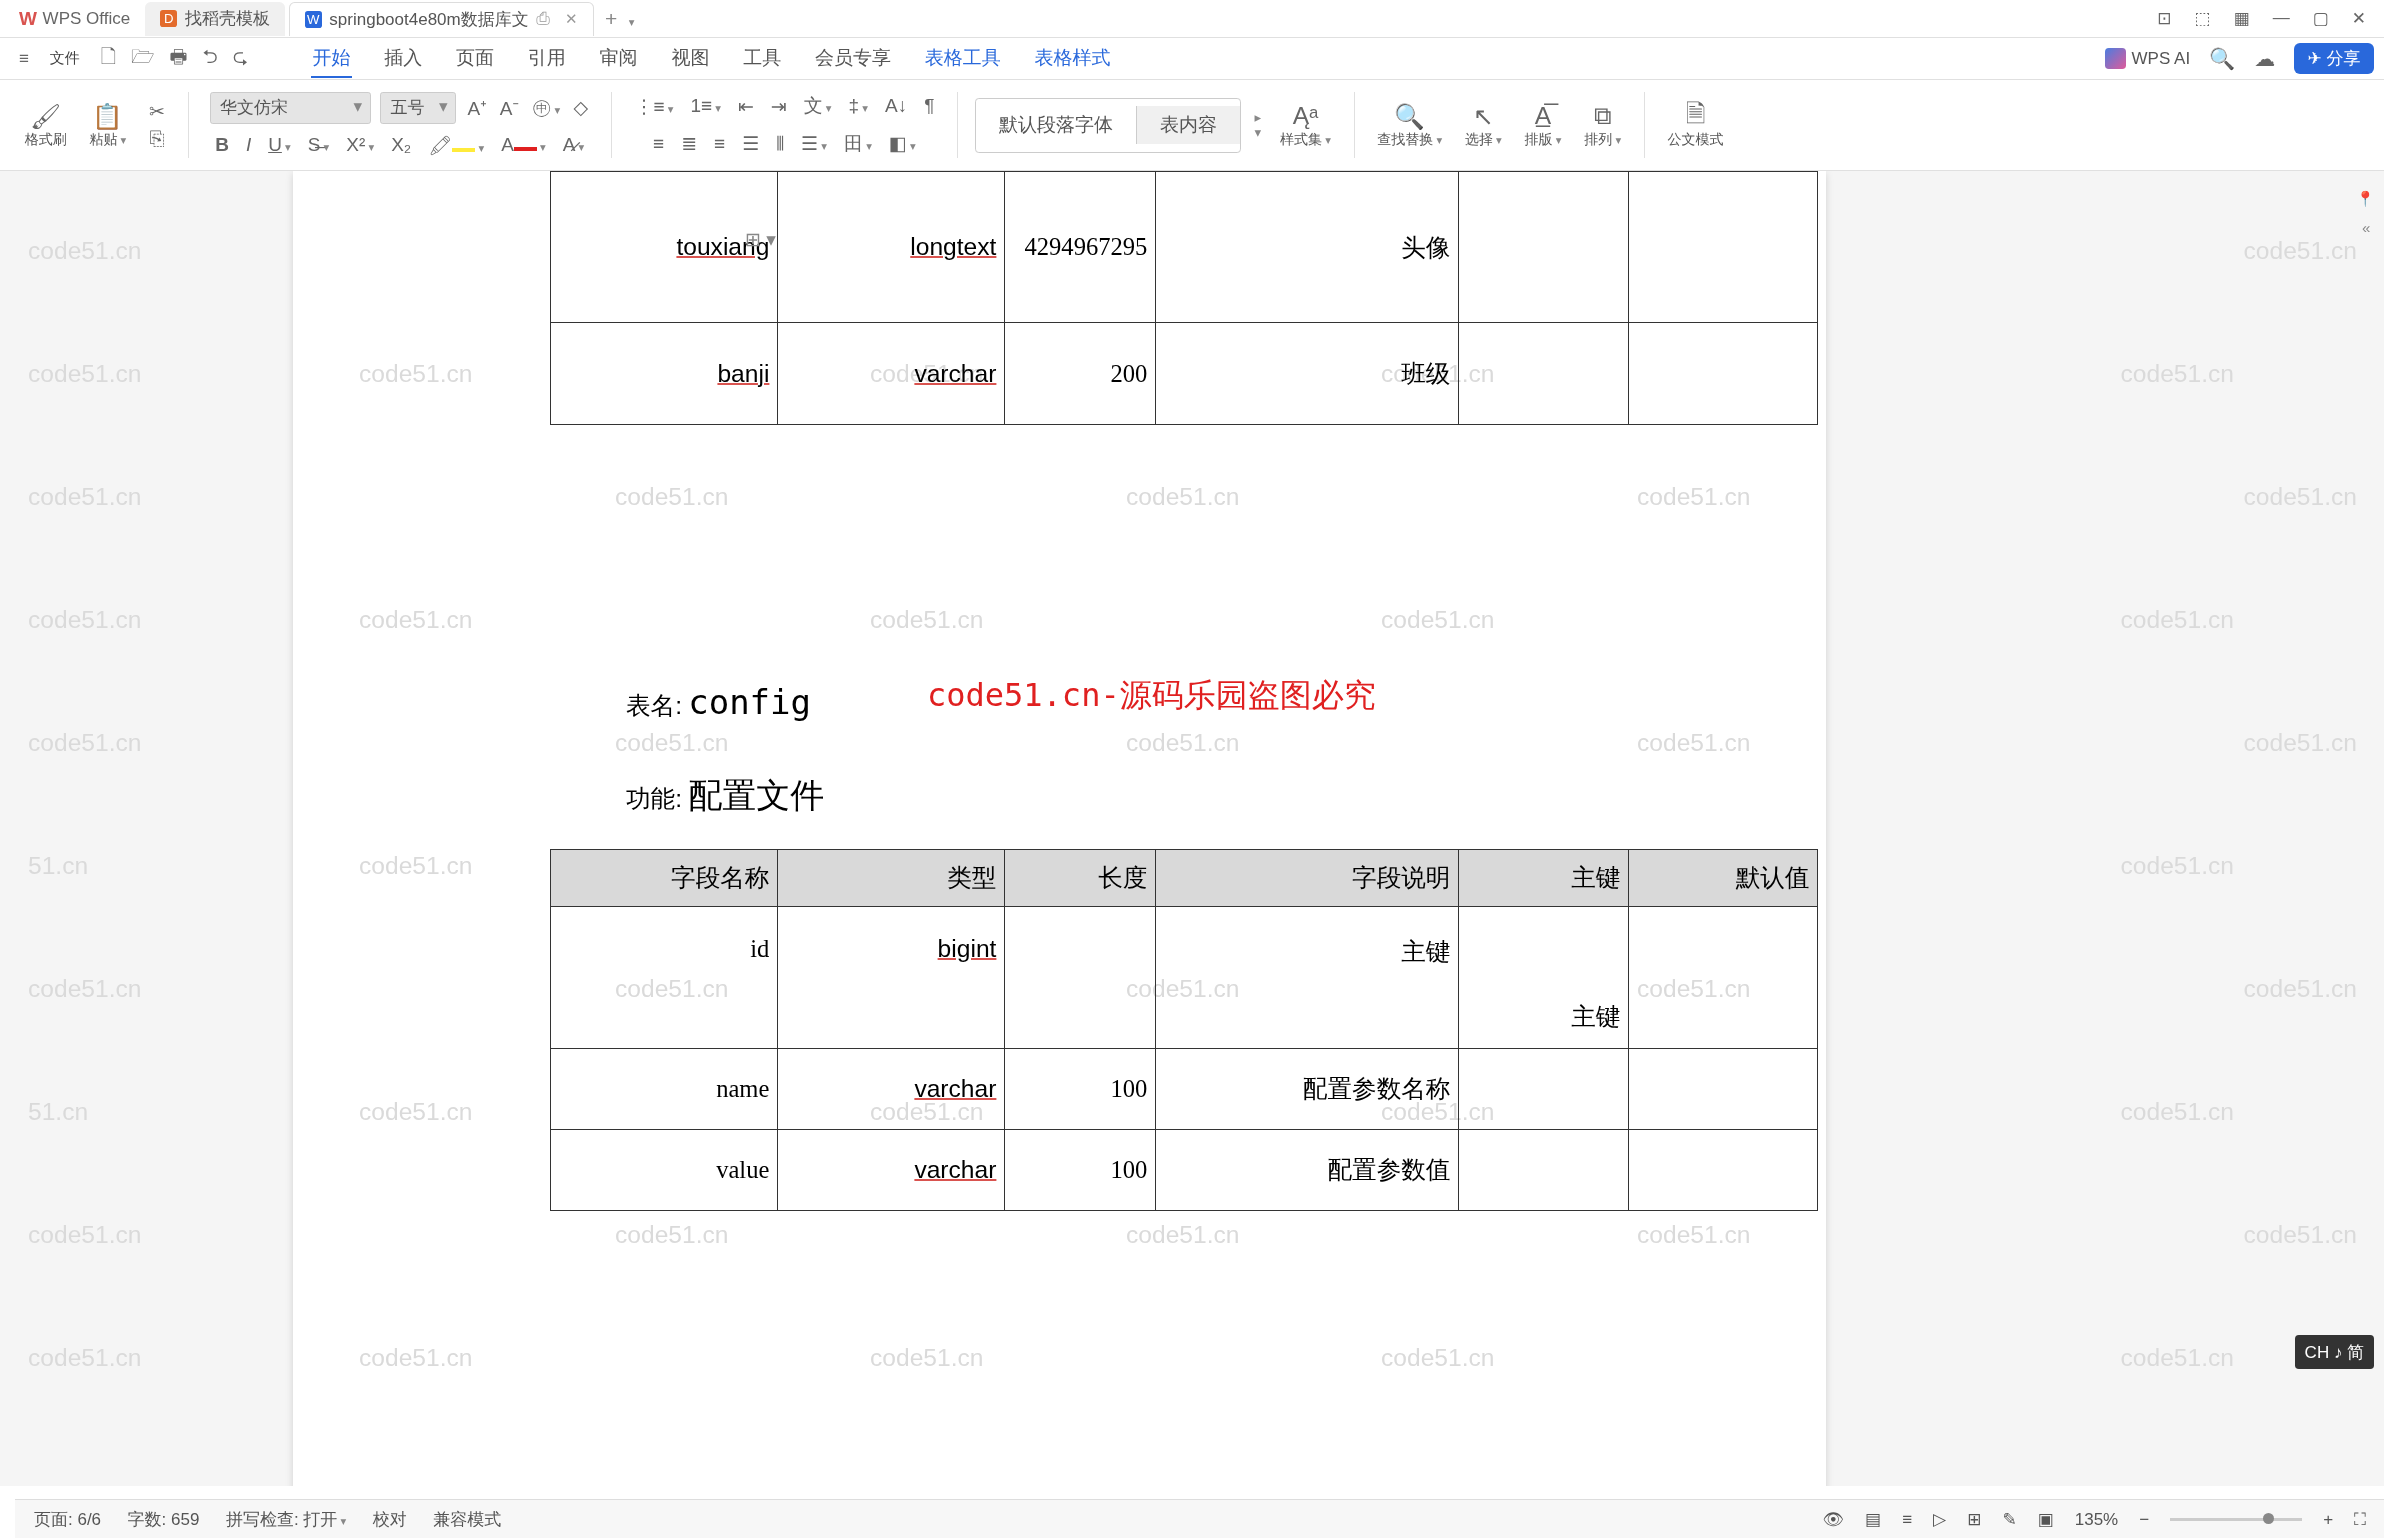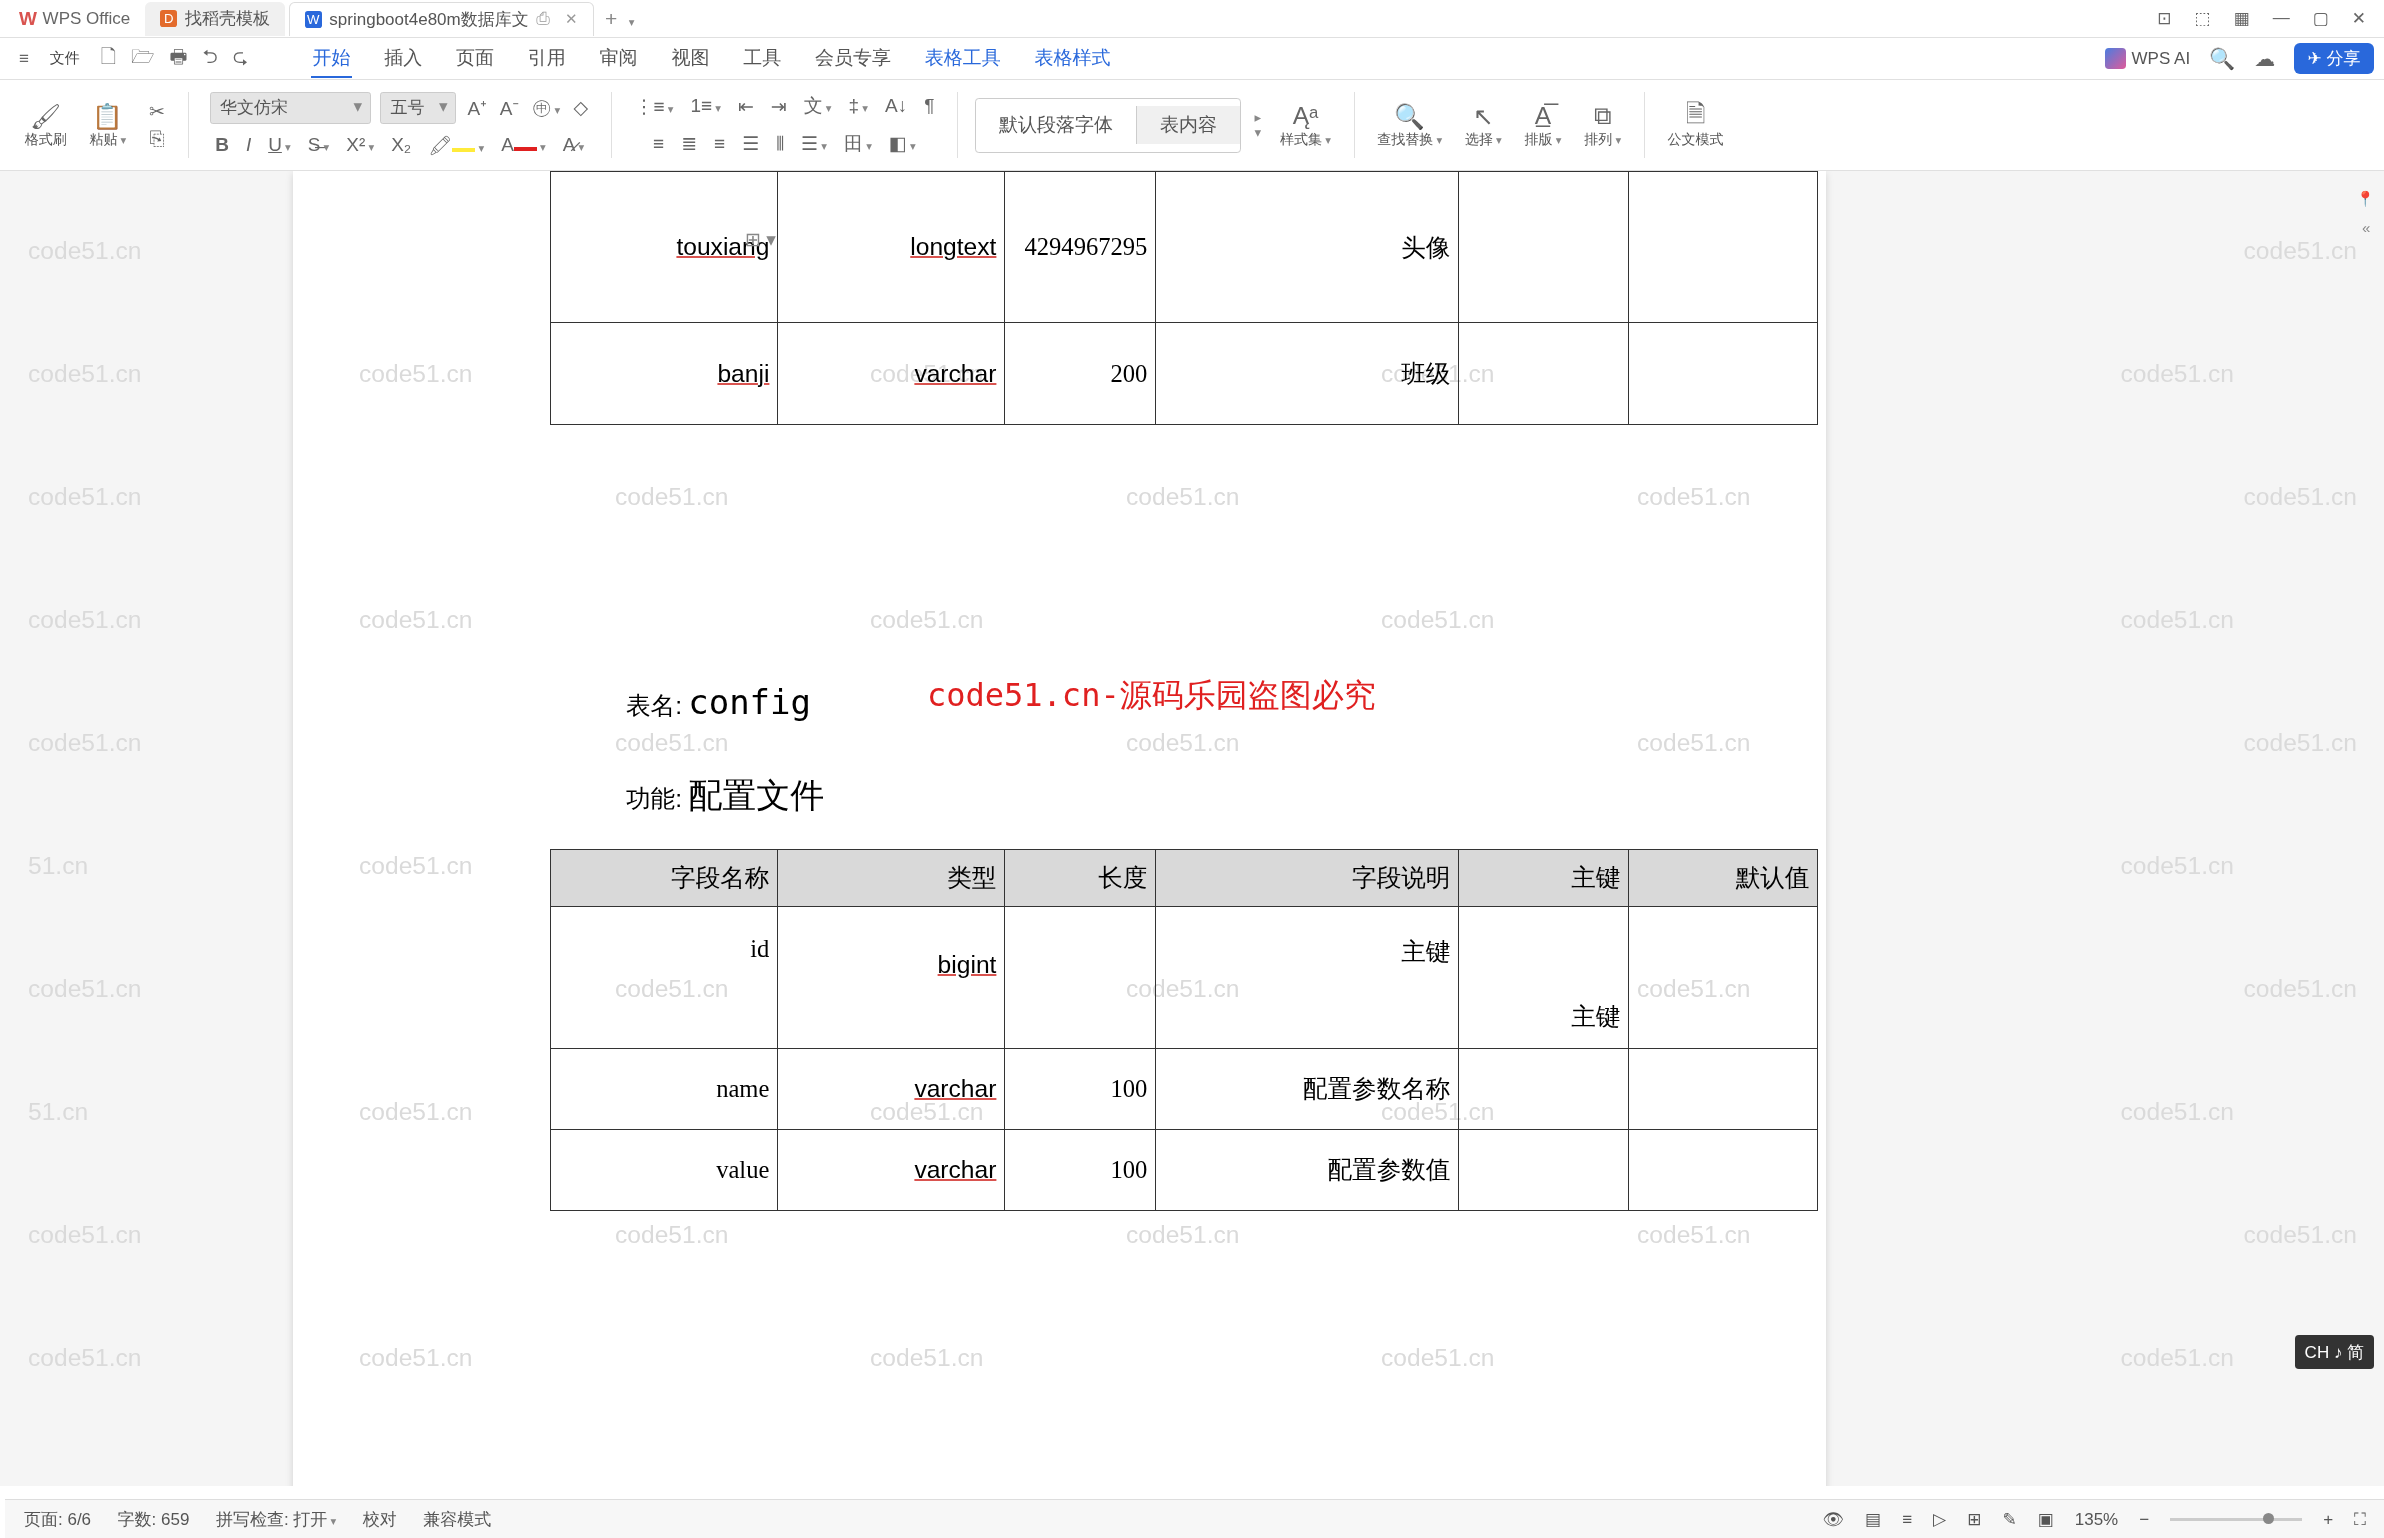--- a/index.html
+++ b/index.html
@@ -47,21 +47,21 @@
 .wm{position:absolute;color:#dadada;font-size:24.6px;font-family:Arial;pointer-events:none;z-index:1}
 .dtable{border-collapse:collapse;position:absolute;z-index:2}
 .dtable td,.dtable th{border:1.4px solid #333;text-align:right;vertical-align:middle;font-family:"SimSun",serif;font-size:24.6px;color:#000;padding:11.4px 7.6px}
 .dtable th{background:#d9d9d9;font-weight:normal}
 .ul{text-decoration:underline;text-decoration-color:#d9534f;text-decoration-thickness:1.9px}
 .sect-label{position:absolute;font-family:"SimSun",serif;font-size:24.6px;z-index:2}
 .sect-val{font-family:"Consolas",monospace;font-size:34px}
 .red-warn{position:absolute;color:#e02020;font-family:"Consolas","SimSun",monospace;font-size:32px;z-index:2}
 .ruler-handle{position:absolute;left:452px;top:57px;color:#888;font-size:19px;z-index:3}
 .side-tools{position:absolute;right:3.8px;top:19px;width:30px;display:flex;flex-direction:column;gap:11.4px;align-items:center;color:#888}
-.statusbar{position:absolute;bottom:0;left:5px;right:0;height:40px;background:#f7f7f7;border-top:0.9px solid #ddd;display:flex;align-items:center;padding:0 19px;font-size:17px;color:#555;gap:26.5px}
+.statusbar{position:absolute;bottom:0;left:15px;right:0;height:40px;background:#f7f7f7;border-top:0.9px solid #ddd;display:flex;align-items:center;padding:0 19px;font-size:17px;color:#555;gap:26.5px}
 .statusbar .right{margin-left:auto;display:flex;gap:21px;align-items:center}
 .ime-badge{position:absolute;right:11.4px;top:1164px;background:#333;color:#fff;padding:5.7px 9.5px;border-radius:3.8px;font-size:17px;z-index:5}
 .dd::after{content:" ▾";font-size:11.4px;color:#888}
 </style>
 </head>
 <body>
 
 <div class="titlebar">
   <div class="app-logo">
     <span class="w">W</span>
@@ -312,21 +312,21 @@
           <tr>
         <th>字段名称</th>
         <th>类型</th>
         <th>长度</th>
         <th>字段说明</th>
         <th>主键</th>
         <th>默认值</th>
       </tr>
       <tr>
         <td style="height:142px;vertical-align:top;padding-top:28px">id</td>
-        <td style="vertical-align:top;padding-top:44px"><span class="ul">bigint</span></td>
+        <td style="vertical-align:top;padding-top:28px"><span class="ul">bigint</span></td>
         <td></td>
         <td style="vertical-align:top;padding-top:28px">主键</td>
         <td style="vertical-align:bottom;padding-bottom:15px">主键</td>
         <td></td>
       </tr>
       <tr>
         <td style="height:81px">name</td>
         <td><span class="ul">varchar</span></td>
         <td>100</td>
         <td>配置参数名称</td>

